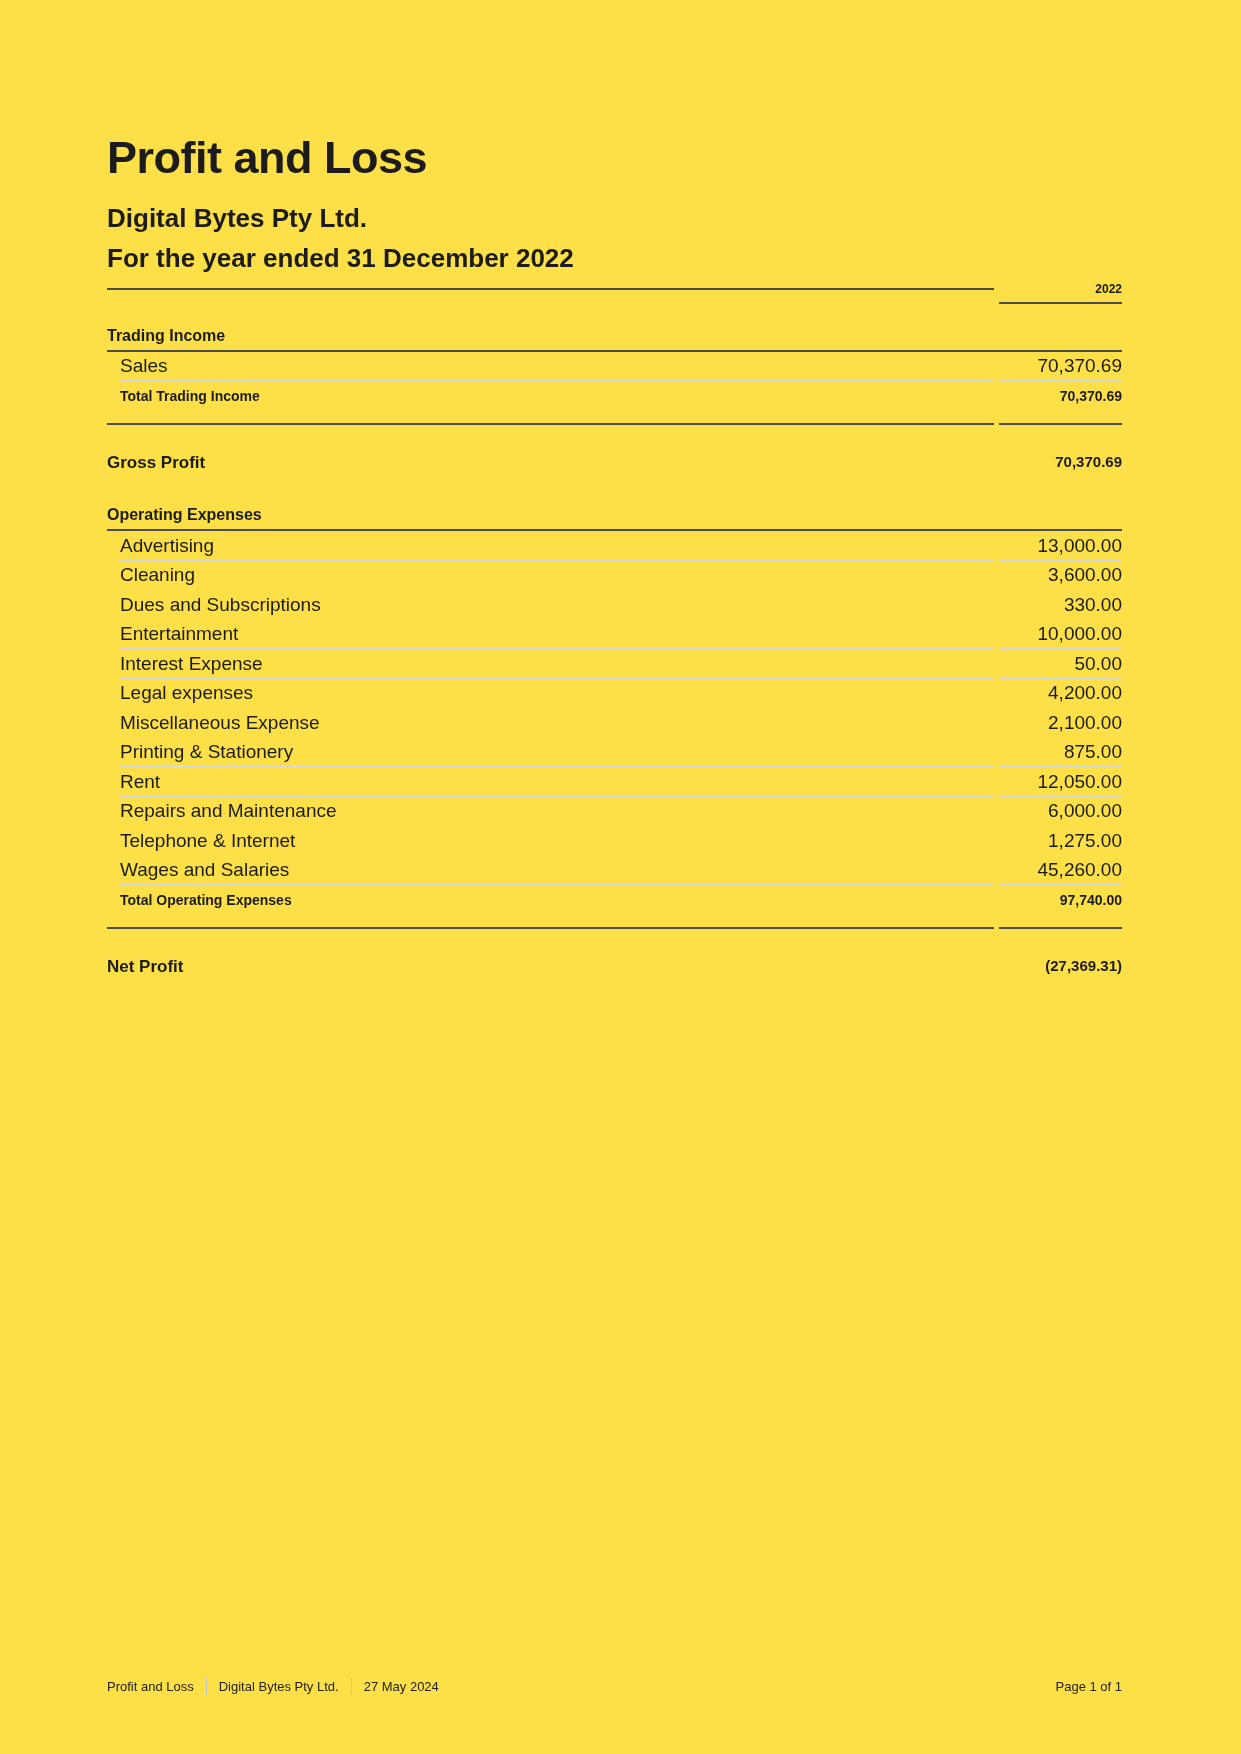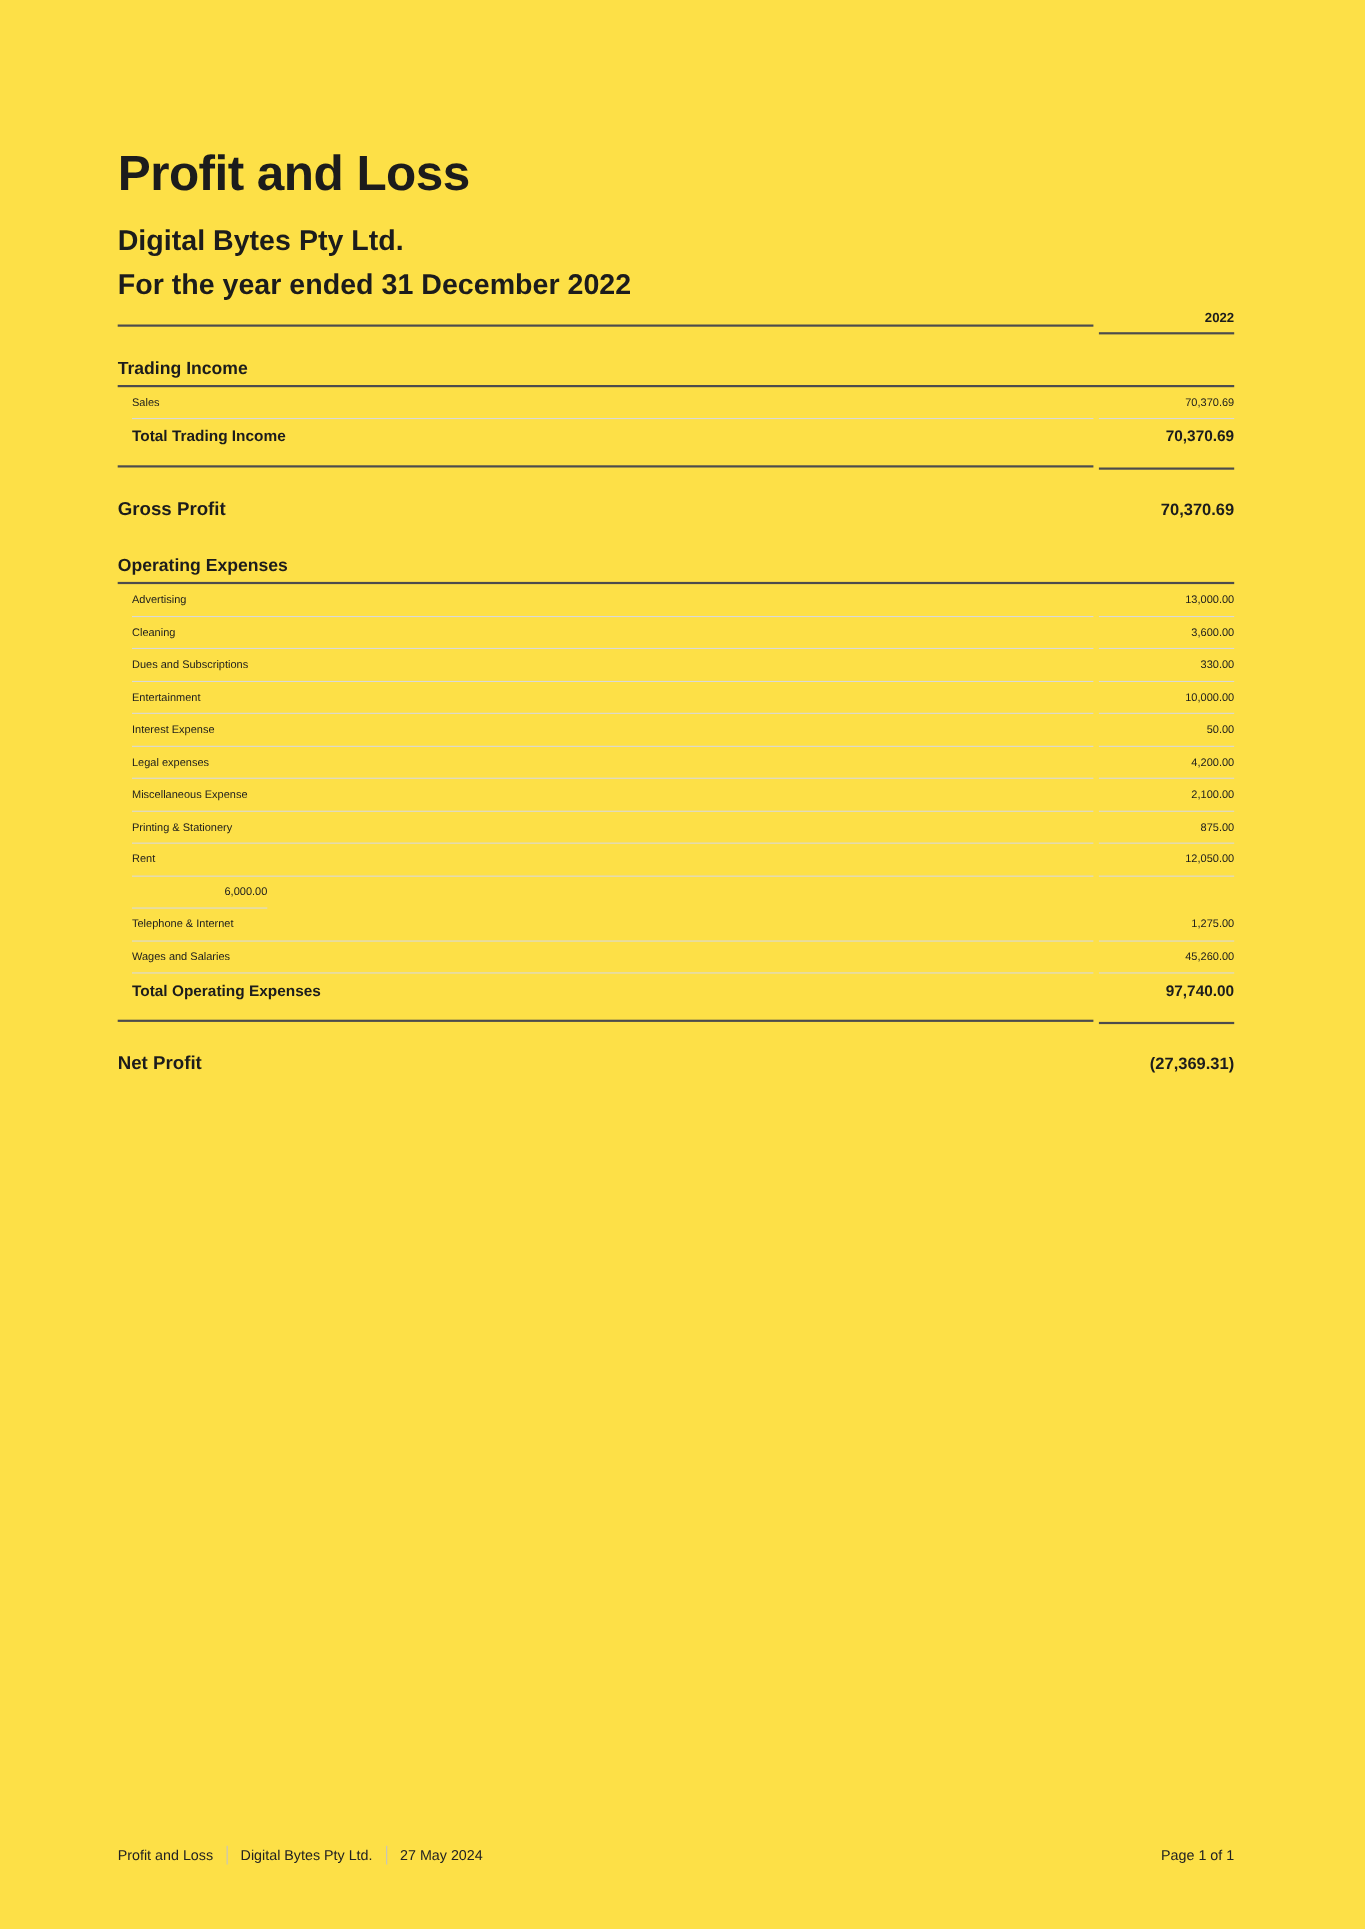--- a/index.html
+++ b/index.html
@@ -25,42 +25,42 @@
     color: #1c1c1c;
   }
   .subtitles { margin-top: 14px; }
   .subtitles div {
     font-size: 26px;
     line-height: 40px;
     font-weight: 700;
     color: #1c1c1c;
   }
   
-  .row { display: flex; column-gap: 5px; align-items: center; }
+  .row { display: flex; column-gap: 5px; align-items: flex-start; }
   .row .lbl { flex: 1 1 auto; min-width: 0; }
   .row .val { flex: 0 0 123px; text-align: right; white-space: nowrap; }
 
   .col-header-row { margin-top: 4px; }
   .col-header-row .lbl, .col-header-row .val {
     border-bottom: 2px solid #4c4c4c;
     padding-bottom: 6px;
     font-size: 12px;
     font-weight: 700;
   }
 
   .section-heading {
     margin-top: 21px;
     font-size: 16px;
     font-weight: 700;
     padding-bottom: 4px;
     border-bottom: 2px solid #4c4c4c;
     line-height: 21px;
   }
   .section-rows { margin-left: 13px; }
-  .data-row { height: 29.5px; align-items: center; font-size: 10px; }
+  .data-row { height: 29.5px; align-items: center; font-size: 19px; }
   .data-row .lbl, .data-row .val {
     border-bottom: 1px solid #d9d9d9;
     height: 100%;
     display: flex;
     align-items: center;
     box-sizing: border-box;
   }
   .data-row .val { justify-content: flex-end; }
   .total-row { height: 30px; align-items: center; font-size: 14px; font-weight: 700; }
   .total-row .lbl, .total-row .val {
@@ -164,20 +164,21 @@
       </div>
       <div class="row data-row">
         <div class="lbl">Printing &amp; Stationery</div>
         <div class="val">875.00</div>
       </div>
       <div class="row data-row">
         <div class="lbl">Rent</div>
         <div class="val">12,050.00</div>
       </div>
       <div class="row data-row">
+        <div class="lbl">Repairs and Maintenance</div>
         <div class="val">6,000.00</div>
       </div>
       <div class="row data-row">
         <div class="lbl">Telephone &amp; Internet</div>
         <div class="val">1,275.00</div>
       </div>
       <div class="row data-row">
         <div class="lbl">Wages and Salaries</div>
         <div class="val">45,260.00</div>
       </div>

